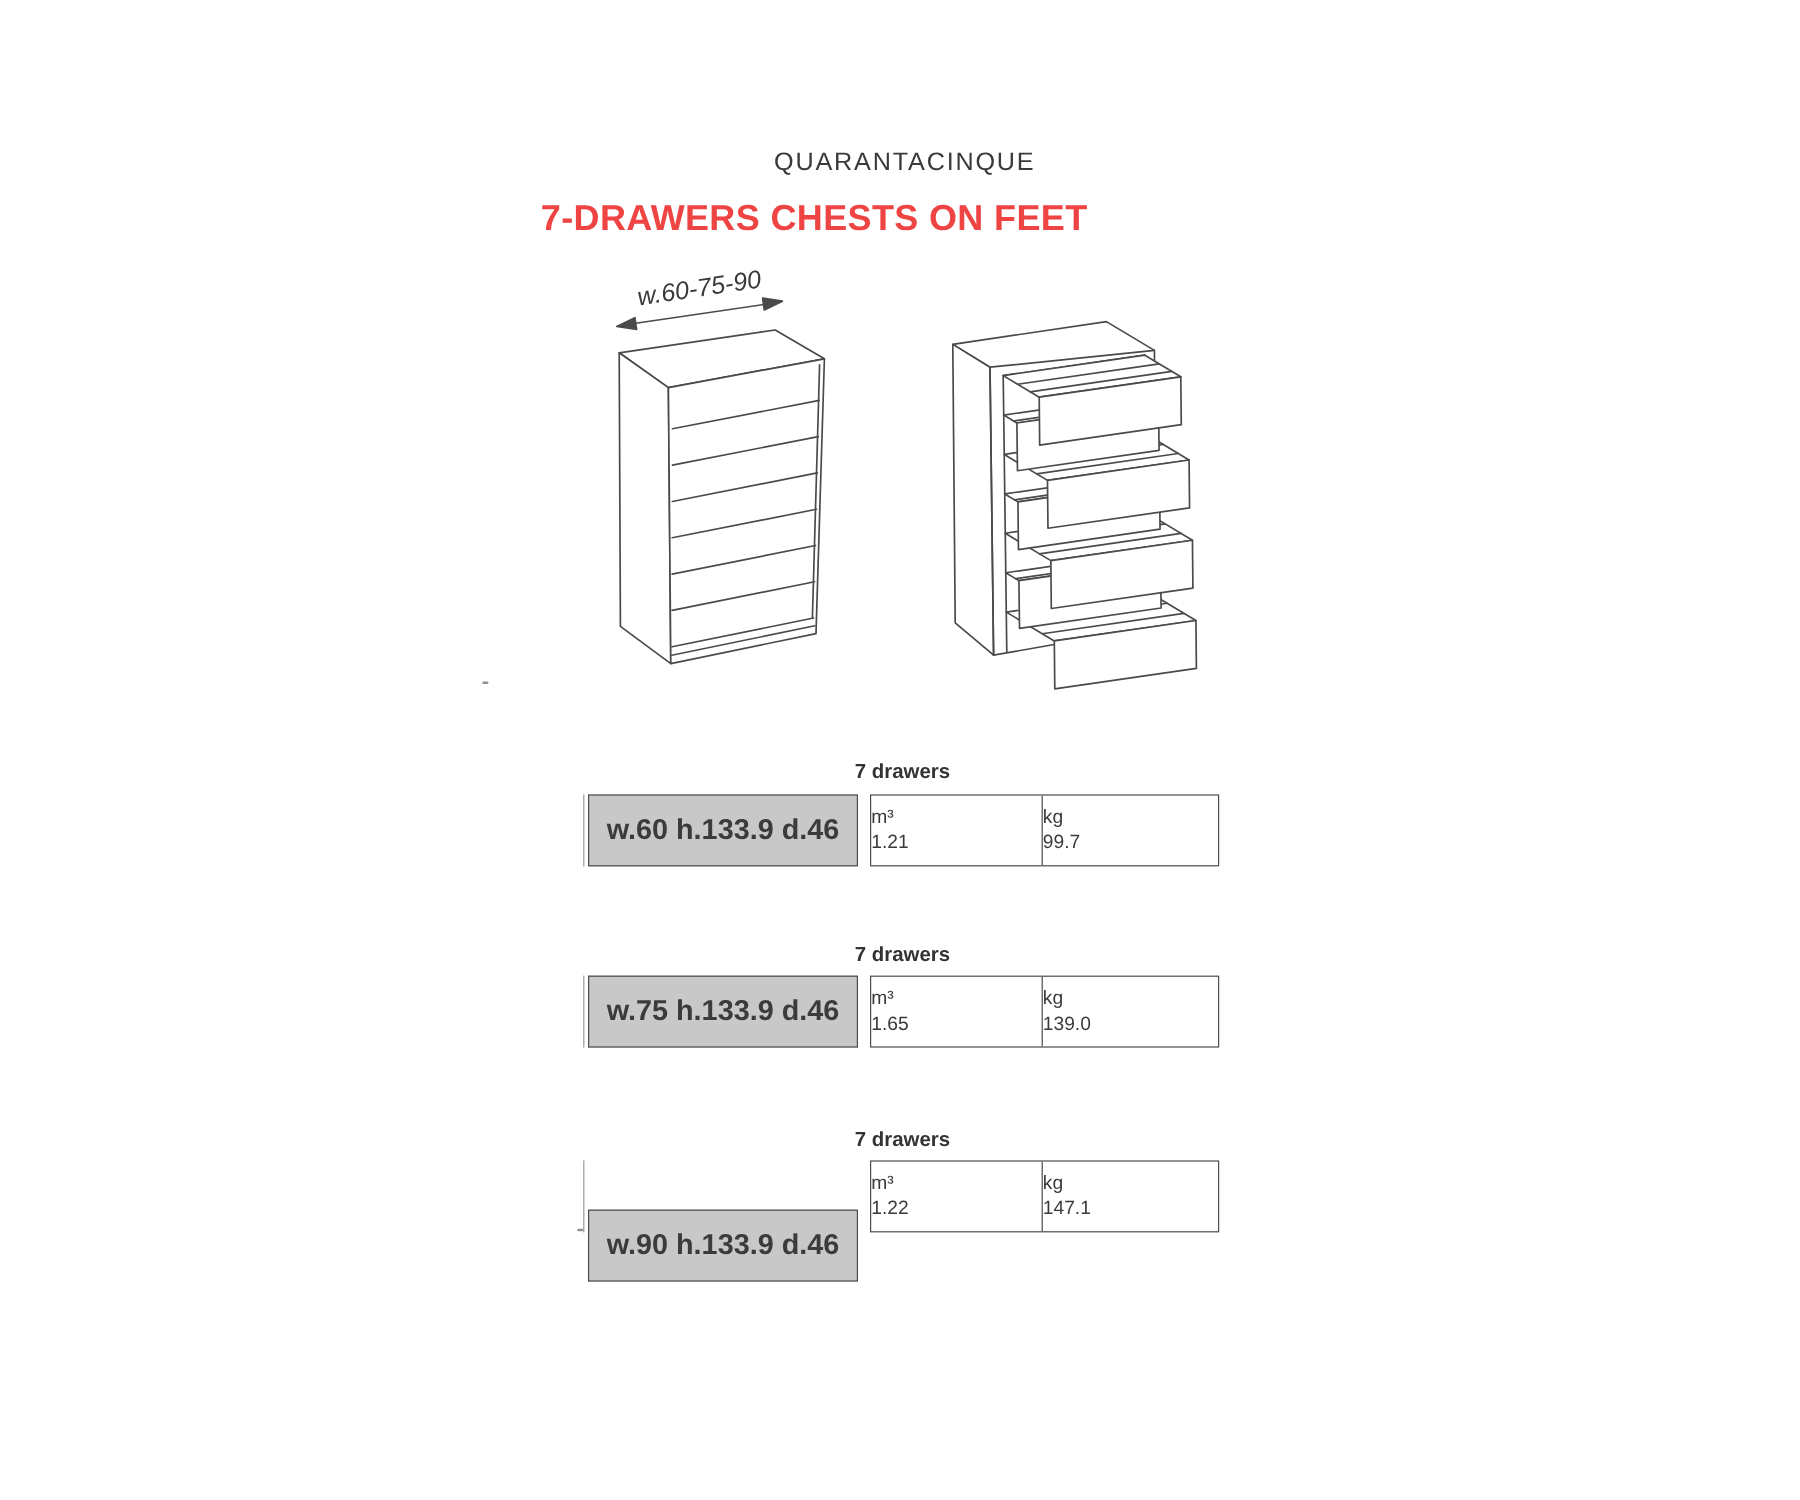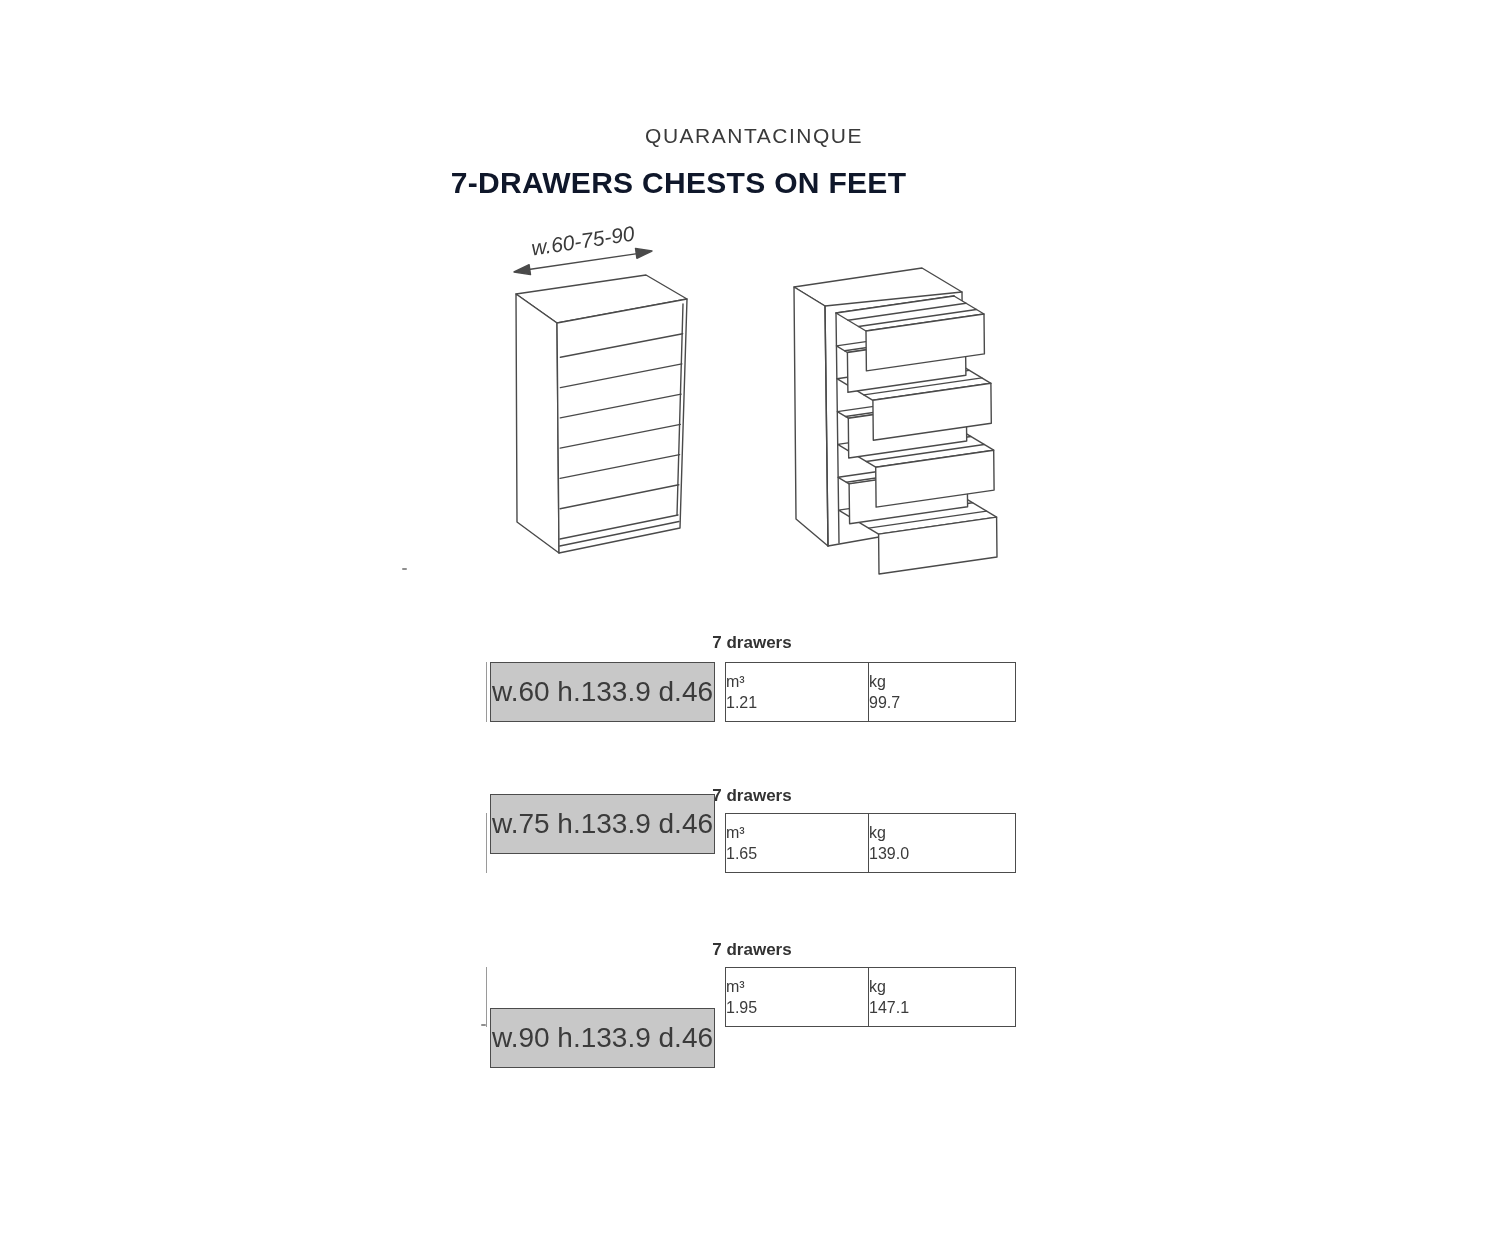--- a/index.html
+++ b/index.html
@@ -10,21 +10,21 @@
     font-family:"Liberation Sans", sans-serif;
     color:#3b3b3b;
     overflow:hidden;
   }
   .brand{
     position:absolute;top:124px;left:4px;width:1500px;
     text-align:center;font-size:21px;letter-spacing:1.5px;color:#3a3a3a;
   }
   .title{
     position:absolute;top:166px;left:0;width:1357px;
-    text-align:center;font-size:30px;font-weight:bold;letter-spacing:0.3px;color:#0f172a;
+    text-align:center;font-size:30px;font-weight:bold;letter-spacing:0.3px;color:#ef4444;
   }
   .figure-svg{position:absolute;left:380px;top:215px;width:660px;height:370px;}
   .figure-svg polygon, .figure-svg line{
     stroke:#4a4a4a;stroke-width:1.4;stroke-linejoin:round;stroke-linecap:round;fill:none;
   }
   .figure-svg polygon.f{fill:#ffffff;}
   .dim-label{
     position:absolute;left:500px;top:229px;width:166px;height:26px;
     text-align:center;font-style:italic;font-size:21px;color:#3a3a3a;
     transform:rotate(-8.5deg);transform-origin:50% 50%;
@@ -32,21 +32,21 @@
   .spec{position:absolute;left:0;top:0;width:1500px;}
   .spec-header{
     position:absolute;left:502px;width:500px;text-align:center;
     font-size:17px;font-weight:bold;color:#333;line-height:20px;
   }
   .tick{position:absolute;left:486px;width:1px;height:60px;background:#9a9a9a;}
   .size-cell{
     position:absolute;left:490px;width:225px;height:60px;
     background:#c8c8c8;border:1.5px solid #4c4c4c;box-sizing:border-box;
     display:flex;align-items:center;justify-content:center;
-    font-size:28px;font-weight:normal;color:#3b3b3b;
+    font-size:24px;font-weight:bold;color:#3b3b3b;
   }
   .value-cells{
     position:absolute;left:725px;width:291px;height:60px;
     border:1.5px solid #4c4c4c;box-sizing:border-box;
     display:flex;background:#fff;
   }
   .value-cell{
     box-sizing:border-box;width:143px;
     text-align:left;font-size:16px;line-height:21px;padding-top:8px;color:#3b3b3b;
   }
@@ -131,41 +131,41 @@
       <div class="value-cell kg">
         <div>kg</div>
         <div>99.7</div>
       </div>
     </div>
   </section>
 
   <section class="spec">
     <div class="spec-header" style="top:786px">7 drawers</div>
     <div class="tick" style="top:813px"></div>
-    <div class="size-cell" style="top:794px">w.75 h.133.9 d.46</div>
+    <div class="size-cell" style="top:813px">w.75 h.133.9 d.46</div>
     <div class="value-cells" style="top:813px">
       <div class="value-cell">
         <div>m³</div>
         <div>1.65</div>
       </div>
       <div class="value-cell kg">
         <div>kg</div>
         <div>139.0</div>
       </div>
     </div>
   </section>
 
   <section class="spec">
     <div class="spec-header" style="top:940px">7 drawers</div>
     <div class="tick" style="top:967px"></div>
     <div class="size-cell" style="top:1008px">w.90 h.133.9 d.46</div>
     <div class="value-cells" style="top:967px">
       <div class="value-cell">
         <div>m³</div>
-        <div>1.95</div>
+        <div>1.22</div>
       </div>
       <div class="value-cell kg">
         <div>kg</div>
         <div>147.1</div>
       </div>
     </div>
   </section>
 
   <div class="artifact" style="left:402px;top:568px"></div>
   <div class="artifact" style="left:481px;top:1024px"></div>

